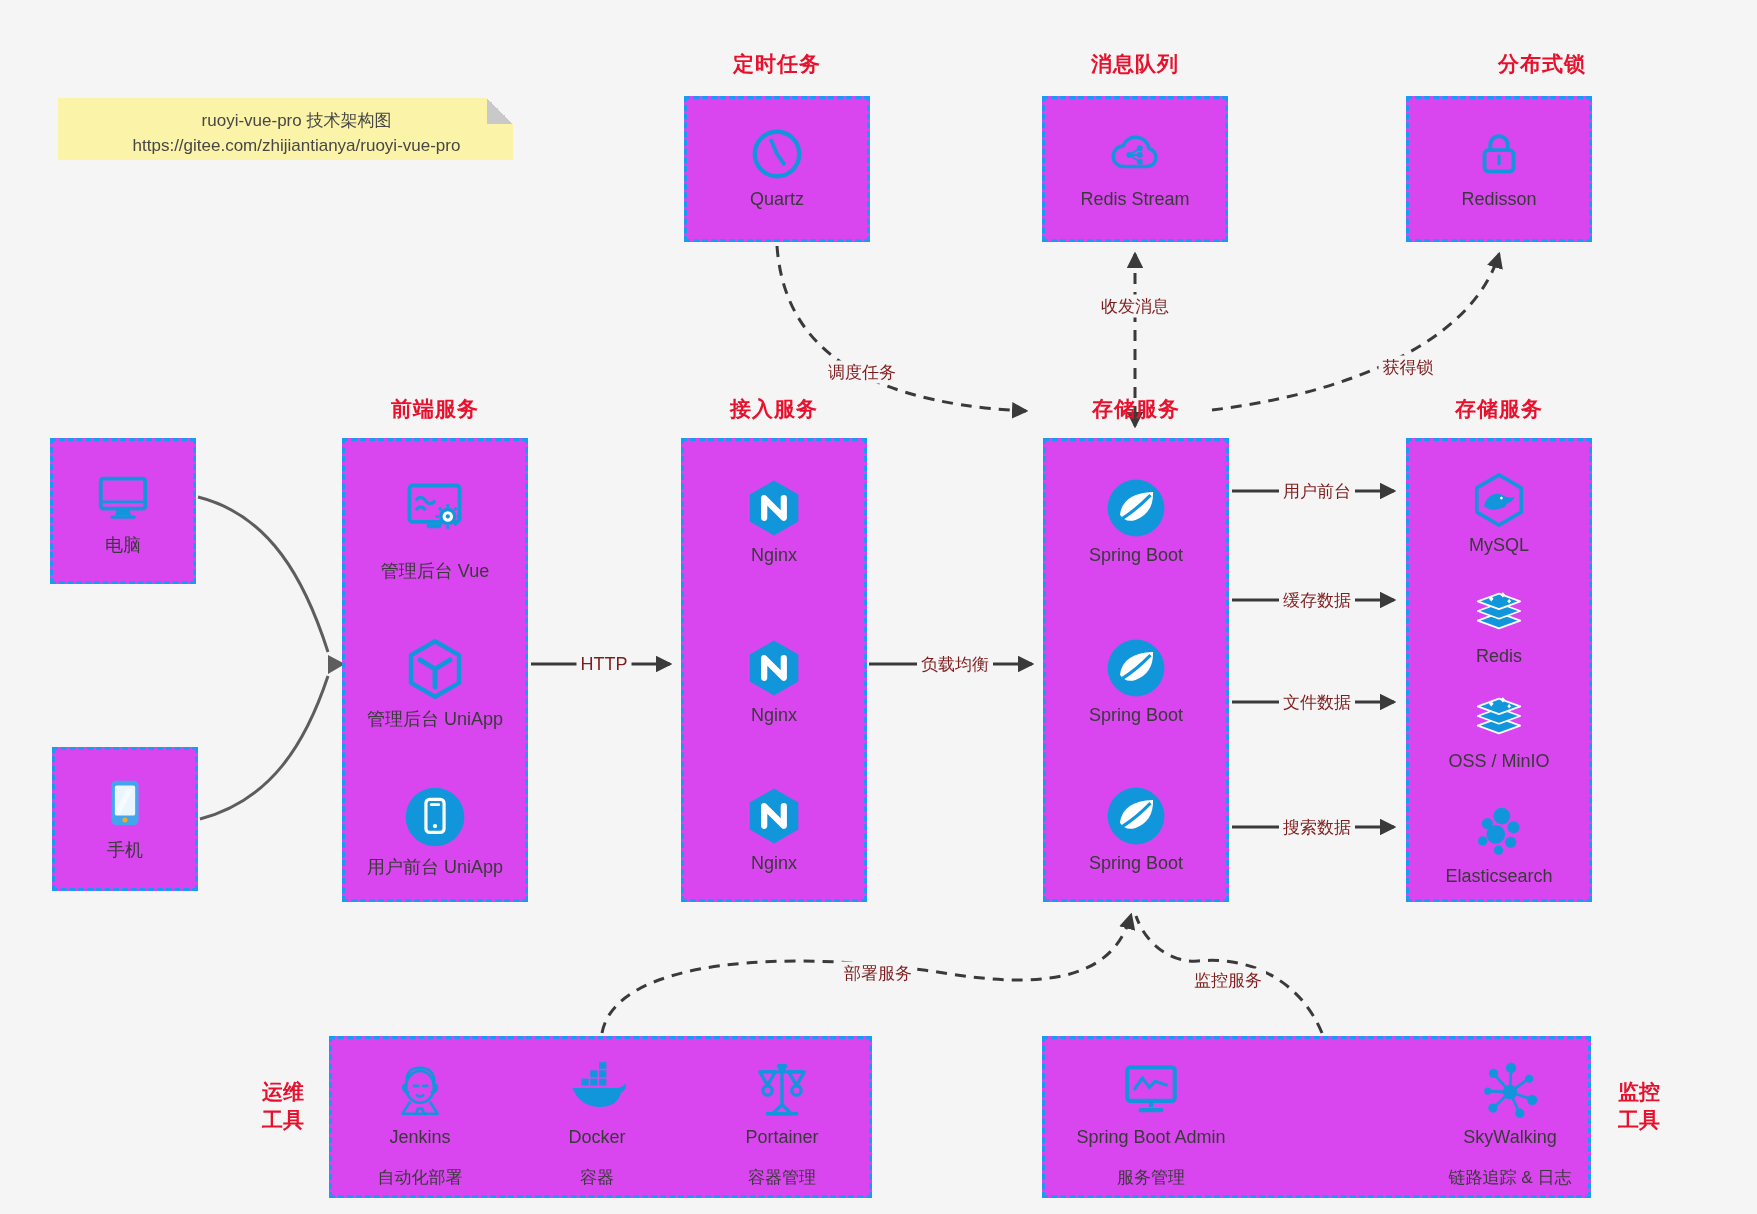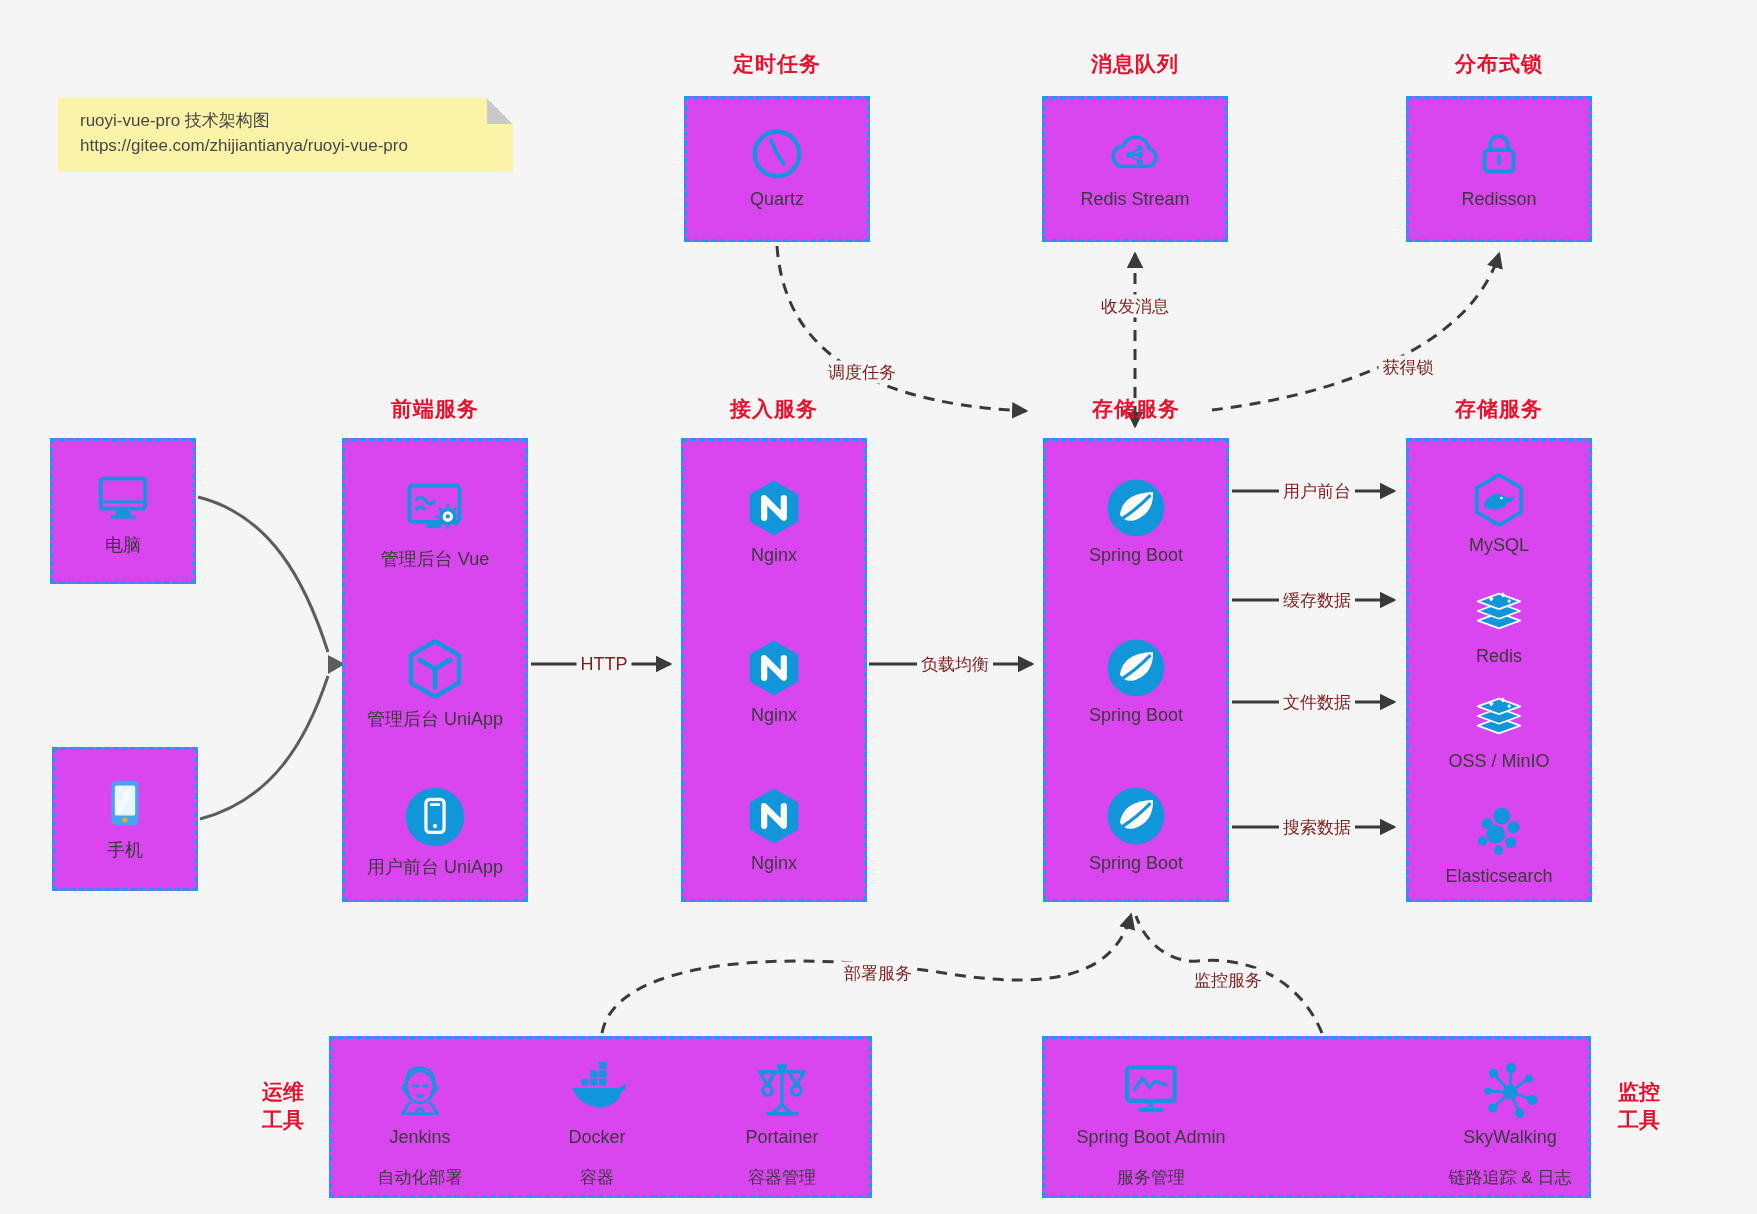--- a/index.html
+++ b/index.html
@@ -1,19 +1,19 @@
 <!DOCTYPE html>
 <html><head>
 <meta charset="utf-8">
 <style>
   html,body{margin:0;padding:0;background:#e9e9ea;}
   .canvas{position:relative;width:1757px;height:1214px;background:#f5f5f6;overflow:hidden;
           font-family:"Liberation Sans","DejaVu Sans",sans-serif;}
-  .note{position:absolute;left:58px;top:98px;width:455px;height:74px;background:#fbf3a8;
-        color:#474747;font-size:17px;line-height:25px;padding:10px 0 0 22px;box-sizing:border-box;}
+  .note{position:absolute;left:58px;top:98px;width:455px;height:62px;background:#fbf3a8;
+        color:#474747;font-size:17px;line-height:25px;padding:10px 0 0 22px;box-sizing:border-box;text-align:center;}
   .note-fold{position:absolute;right:0;top:0;width:26px;height:26px;
         background:linear-gradient(225deg,#f5f5f6 0 50%,#c9c9c9 50% 100%);}
   .box{position:absolute;background:#d946ef;border:3px dashed #189bf2;box-sizing:border-box;}
   .hdr{position:absolute;transform:translateX(-50%);color:#e8112d;font-weight:bold;font-size:21px;
        white-space:nowrap;letter-spacing:1px;}
   .hdr2{position:absolute;transform:translateX(-50%);color:#e8112d;font-weight:bold;font-size:21px;
         line-height:28px;text-align:center;white-space:nowrap;}
   .item{position:absolute;left:50%;transform:translateX(-50%);display:flex;flex-direction:column;
         align-items:center;width:180px;}
   .item .lbl{font-size:18px;color:#3a3a3a;margin-top:6px;white-space:nowrap;text-align:center;}
@@ -58,21 +58,21 @@
   </svg>
 
   <div class="note">
     <div class="note-fold"></div>
     <div>ruoyi-vue-pro 技术架构图</div>
     <div>https://gitee.com/zhijiantianya/ruoyi-vue-pro</div>
   </div>
 
   <div class="hdr" style="left:777px;top:50px;">定时任务</div>
   <div class="hdr" style="left:1135px;top:50px;">消息队列</div>
-  <div class="hdr" style="left:1499px;top:50px;">分布式锁</div>
+  <div class="hdr" style="left:1542px;top:50px;">分布式锁</div>
   <div class="hdr" style="left:435px;top:395px;">前端服务</div>
   <div class="hdr" style="left:774px;top:395px;">接入服务</div>
   <div class="hdr" style="left:1136px;top:395px;">存储服务</div>
   <div class="hdr" style="left:1499px;top:395px;">存储服务</div>
 
   <div class="box" style="left:684px;top:96px;width:186px;height:146px;">
     <div class="item" style="top:26px;">
       <span class="icon">
         <svg width="58" height="58" viewBox="0 0 60 60">
           <circle cx="30" cy="30" r="23" fill="none" stroke="#1296db" stroke-width="4.5"></circle>
@@ -131,21 +131,21 @@
           <rect x="19.5" y="12" width="21" height="31" rx="2" fill="#eaf6ff"></rect>
           <path d="M24 43 L38 16 h-6 L21 37 Z" fill="#ffffff" opacity="0.6"></path>
           <circle cx="30" cy="47.5" r="2.6" fill="#f5a623"></circle>
         </svg>
       </span>
       <span class="lbl">手机</span>
     </div>
   </div>
 
   <div class="box" style="left:342px;top:438px;width:186px;height:464px;">
-    <div class="item" style="top:36px;">
+    <div class="item" style="top:36px;gap:12px;">
       <span class="icon">
         <svg width="64" height="64" viewBox="0 0 60 60">
           <rect x="6" y="8" width="47" height="34" rx="3" fill="none" stroke="#1296db" stroke-width="3.6"></rect>
           <path d="M12 22 q4.5-6 9 0 q4.5 6 9 0 M12 31 q4.5-6 9 0" fill="none" stroke="#1296db" stroke-width="3"></path>
           <circle cx="42" cy="37" r="6.5" fill="#fdfdfe" stroke="#1296db" stroke-width="3.2"></circle>
           <circle cx="42" cy="37" r="2" fill="#1296db"></circle>
           <path d="M42 28.5 v-3 M42 45.5 v3 M33.5 37 h-3 M50.5 37 h3 M36 31 l-2.2-2.2 M48 43 l2.2 2.2 M36 43 l-2.2 2.2 M48 31 l2.2-2.2" stroke="#1296db" stroke-width="2.8"></path>
           <rect x="22" y="44" width="14" height="4" rx="2" fill="#1296db"></rect>
         </svg>
       </span>

